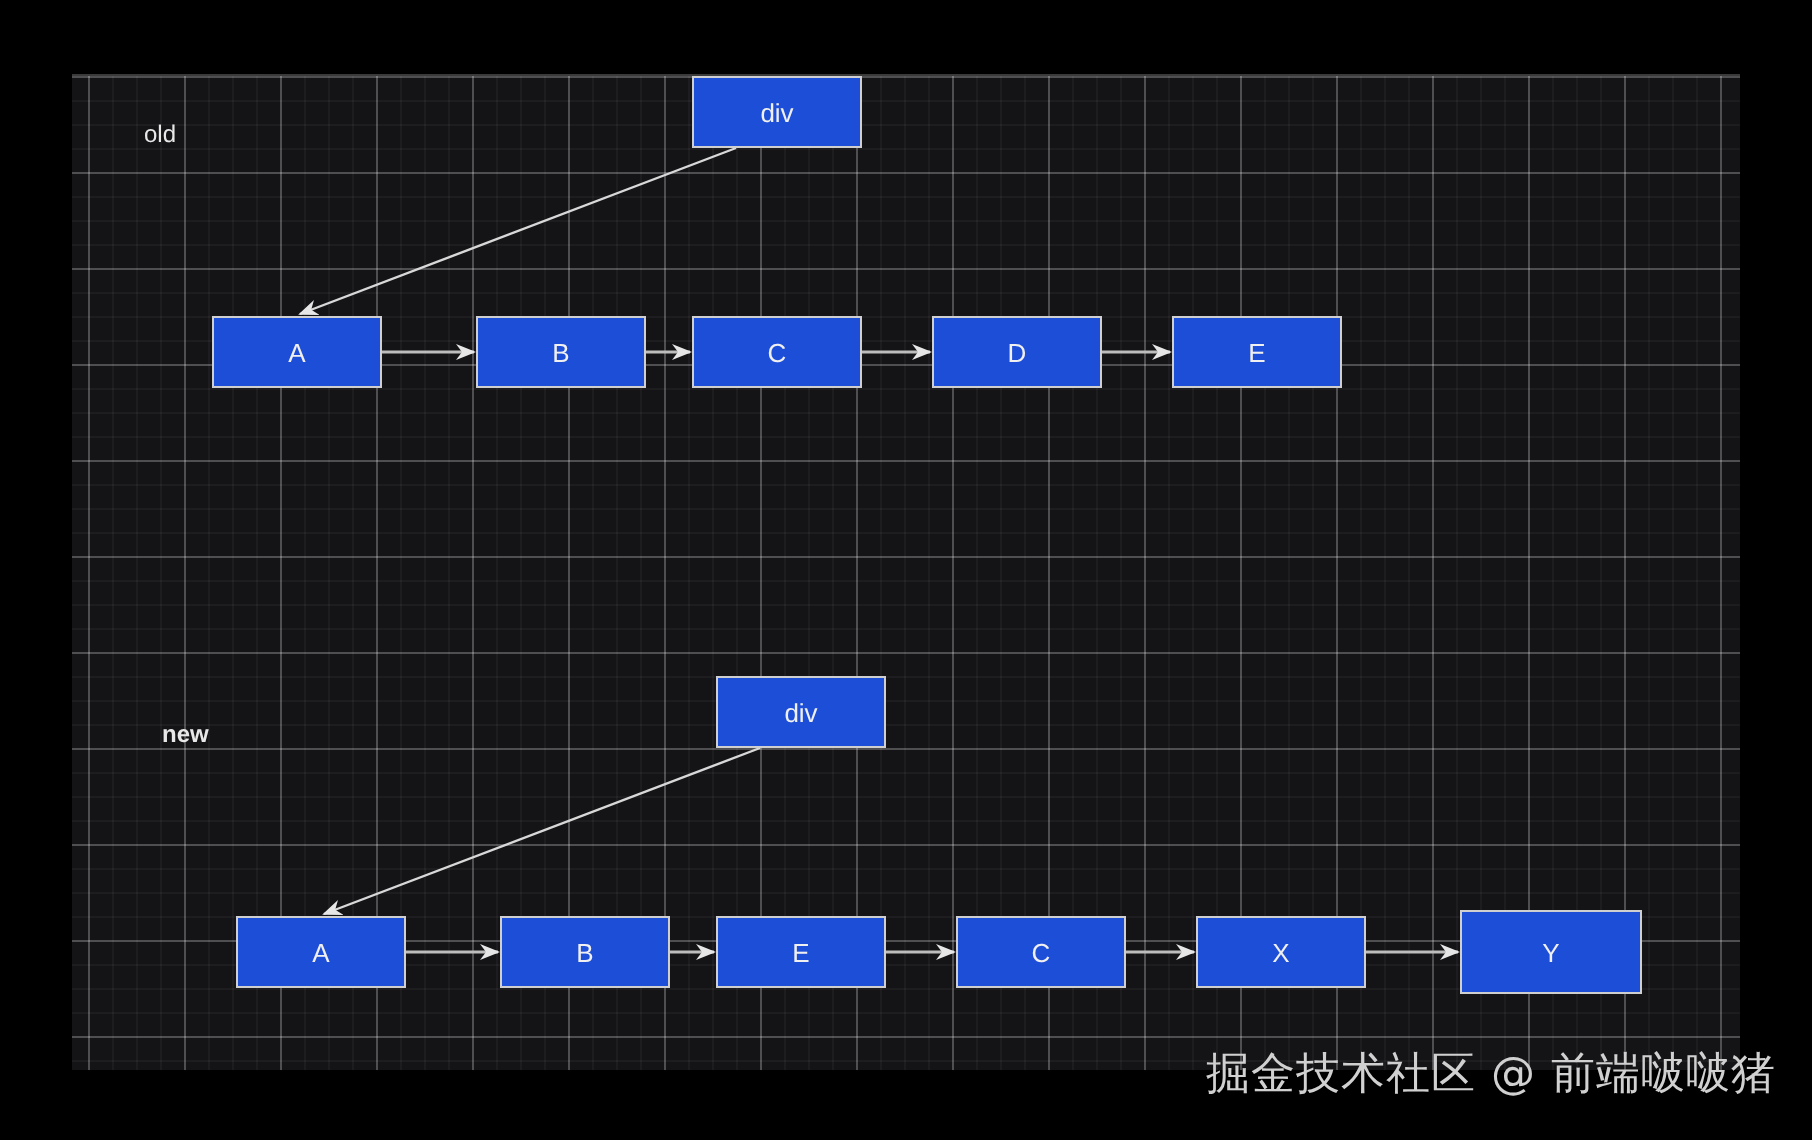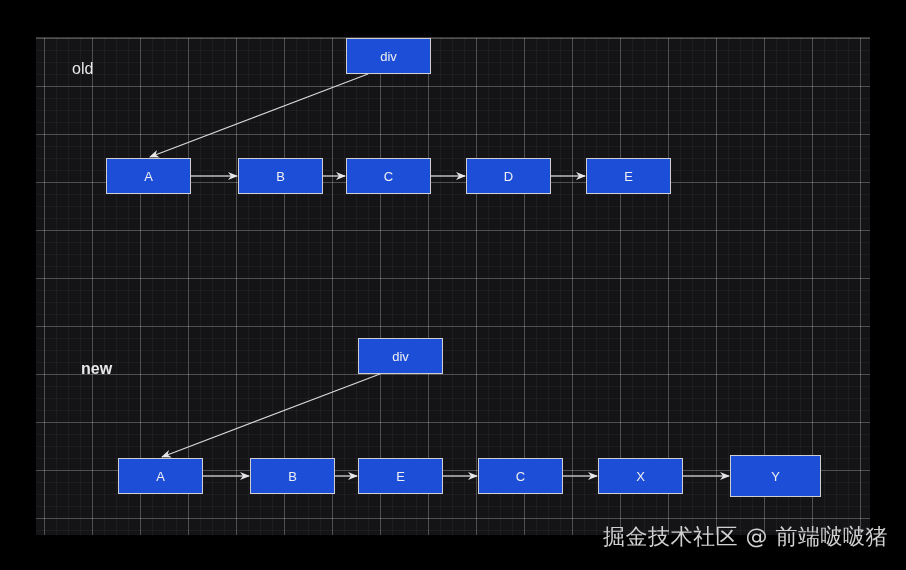--- a/index.html
+++ b/index.html
@@ -20,21 +20,21 @@
         linear-gradient(to bottom, rgba(255,255,255,0.22) 1px, transparent 1px),
         linear-gradient(to right, rgba(255,255,255,0.04) 1px, transparent 1px),
         linear-gradient(to bottom, rgba(255,255,255,0.04) 1px, transparent 1px);
       background-size: 48px 48px, 48px 48px, 12px 12px, 12px 12px;
       background-position: 8px 0px, 0px 0px, 8px 0px, 0px 0px;
       border-top: 1px solid #3a3a3a;
     }
     .label {
       position: absolute;
       color: #e8e8e8;
-      font-size: 16px;
+      font-size: 12px;
     }
     .node {
       position: absolute;
       box-sizing: border-box;
       border: 1.5px solid #cfcfcf;
       background: #1d4ed8;
       color: #f0f0f0;
       font-size: 13px;
       display: flex; align-items: center; justify-content: center;
     }

